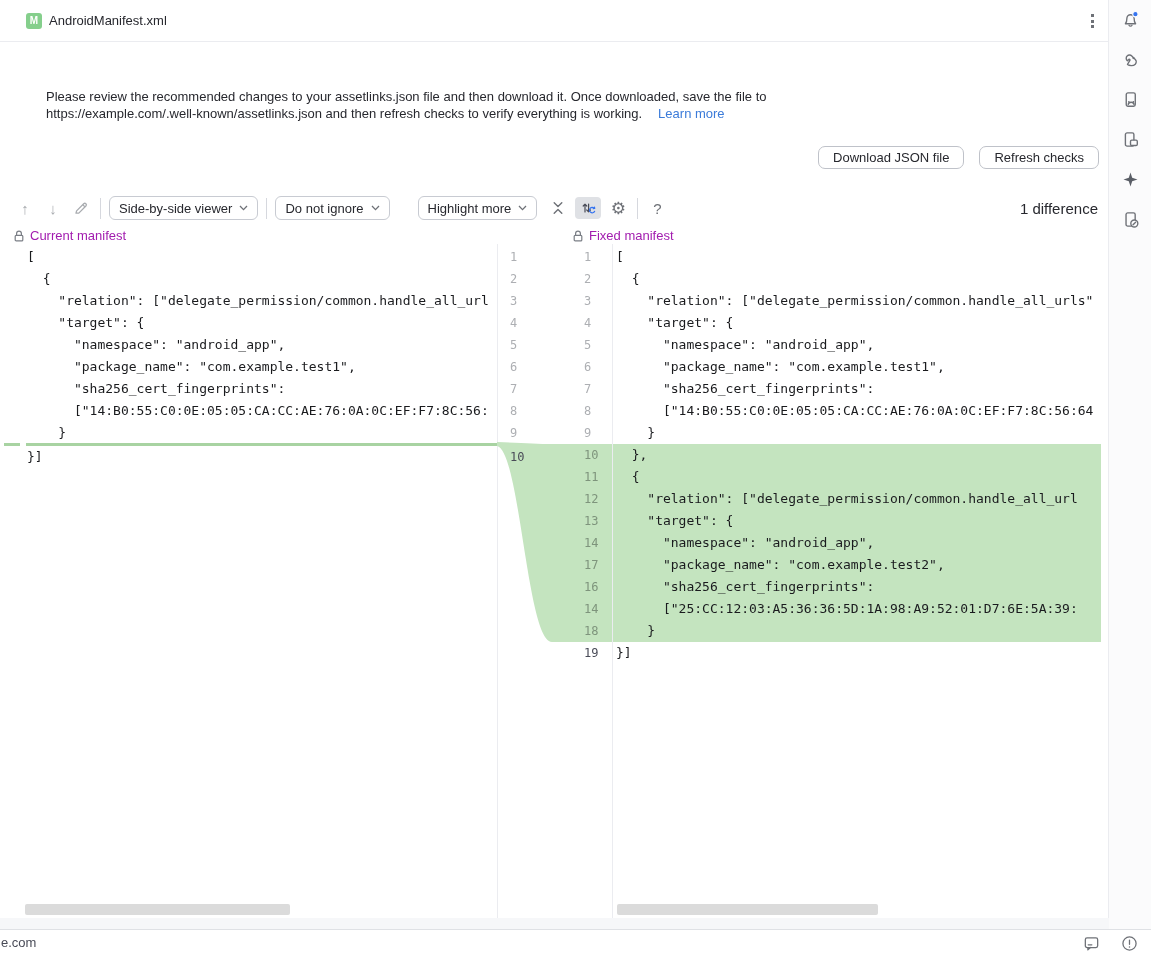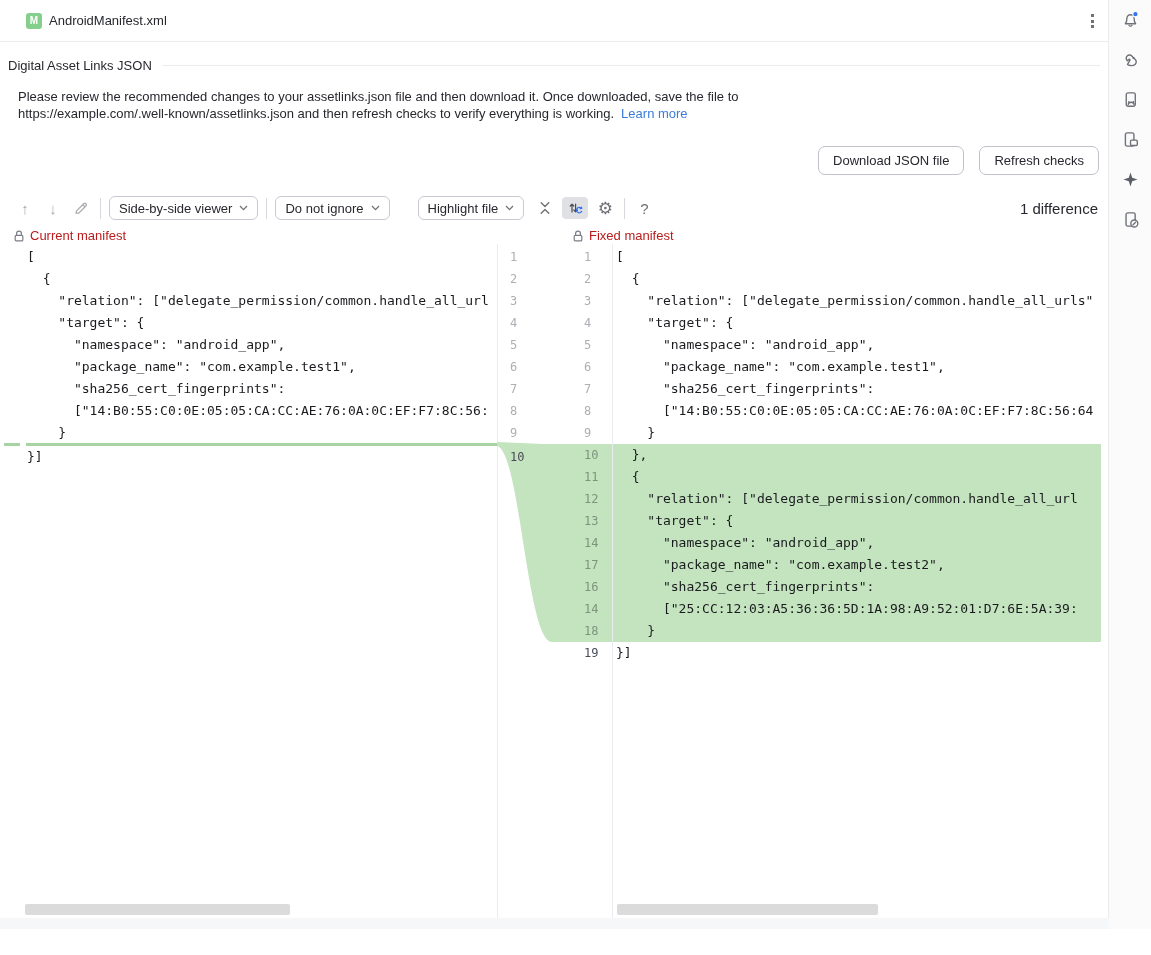--- a/index.html
+++ b/index.html
@@ -18,37 +18,37 @@
   
   #sidebar{position:absolute;left:1108px;top:0;width:43px;height:929px;background:#FBFBFC;border-left:1px solid #EBECF0;display:flex;flex-direction:column;align-items:center;padding-top:5px}
   .side-btn{position:relative;width:28px;height:28px;border-radius:6px;display:flex;align-items:center;justify-content:center;margin-bottom:12px;cursor:pointer}
   .side-btn svg{display:block}
 
   
   #assist{position:absolute;left:0;top:42px;width:1108px;height:148px;background:#fff}
   #section-row{position:absolute;left:8px;right:8px;top:16px;display:flex;align-items:center;gap:10px}
   #section-row .label{font-size:13px;color:#27282E;white-space:nowrap}
   #section-row .rule{flex:1;height:1px;background:#EBECF0}
-  #desc{position:absolute;left:18px;top:46px;font-size:13px;line-height:17px;color:#27282E}
-  #desc .link{color:#3B7BD9;margin-left:7px;cursor:pointer}
+  #desc{position:absolute;left:46px;top:46px;font-size:13px;line-height:17px;color:#27282E}
+  #desc .link{color:#3B7BD9;margin-left:16px;cursor:pointer}
   #actions{position:absolute;right:9px;top:104px;display:flex;gap:15px}
-  .btn{height:29px;padding:0 14px;border:1px solid #BFC2C9;border-radius:7px;background:#fff;font-size:13px;color:#27282E;font-family:"Liberation Sans",sans-serif;cursor:pointer}
+  .btn{height:23px;padding:0 14px;border:1px solid #BFC2C9;border-radius:7px;background:#fff;font-size:13px;color:#27282E;font-family:"Liberation Sans",sans-serif;cursor:pointer}
 
   
   #dtoolbar{position:absolute;left:0;top:190px;width:1108px;height:36px;display:flex;align-items:center;padding:0 10px 0 14px}
   .tool-ico{width:22px;height:22px;display:flex;align-items:center;justify-content:center;border-radius:4px;cursor:pointer}
   .tool-ico.dim{color:#A9ACB0;font-size:15px}
   .vsep{width:1px;height:21px;background:#D6D8DE;margin:0 8px}
   .dropdown{height:24px;border:1px solid #C8CBD2;border-radius:6px;background:#fff;display:flex;align-items:center;gap:7px;padding:0 9px;font-size:13px;color:#27282E;cursor:pointer;white-space:nowrap}
   .toggle-on{width:26px;height:22px;background:#DFE1E5;border-radius:4px;display:flex;align-items:center;justify-content:center;cursor:pointer}
   .glyph{color:#6E7177;font-size:15px;line-height:1}
   #diffcount{margin-left:auto;font-size:15px;color:#27282E}
 
   
-  .pane-head{position:absolute;top:228px;display:flex;align-items:flex-end;gap:5px;font-size:13px;color:#b91c1c}
+  .pane-head{position:absolute;top:228px;display:flex;align-items:flex-end;gap:5px;font-size:13px;color:#a21caf}
 
   
   #left-pane{position:absolute;left:0;top:246px;width:497px;height:672px;background:#fff;overflow:hidden}
   #gutter{position:absolute;left:497px;top:246px;width:115px;height:672px;overflow:hidden}
   #right-pane{position:absolute;left:612px;top:246px;width:496px;height:672px;background:#fff;overflow:hidden}
   .code-row{font-family:"DejaVu Sans Mono","Liberation Mono",monospace;font-size:13px;line-height:22px;height:22px;white-space:pre;color:#1A1B1E}
   #left-pane .code-row{padding-left:27px}
   #right-pane .code-row{padding-left:4px}
   .row-added{background:#C4E4BF;width:489px}
   .gap-top{margin-top:2px}
@@ -120,24 +120,20 @@
     <div class="side-btn">
       <svg width="17" height="17" viewBox="0 0 16 16" fill="none" stroke="#6E7177" stroke-width="1.3" stroke-linejoin="round" stroke-linecap="round">
         <rect x="3.8" y="1.8" width="8.6" height="12.4" rx="1.6"></rect>
         <circle cx="11.6" cy="11.8" r="3.3" fill="#FBFBFC"></circle>
         <path d="M10.4 13 L12.8 10.6"></path>
       </svg>
     </div>
   </div>
 
   <div id="assist">
-    <div id="section-row">
-      <span class="label">Digital Asset Links JSON</span>
-      <span class="rule"></span>
-    </div>
     <div id="desc">
       <div>Please review the recommended changes to your assetlinks.json file and then download it. Once downloaded, save the file to</div>
       <div><span>https://example.com/.well-known/assetlinks.json and then refresh checks to verify everything is working.</span><span class="link">Learn more</span></div>
     </div>
     <div id="actions">
       <button class="btn">Download JSON file</button>
       <button class="btn">Refresh checks</button>
     </div>
   </div>
 
@@ -158,21 +154,21 @@
         </svg>
     </div>
     <span class="vsep"></span>
     <div class="dropdown">
       <span>Do not ignore</span>
       <svg width="9" height="6" viewBox="0 0 9 6" fill="none" stroke="#6E7177" stroke-width="1.3">
           <path d="M1 1 L4.5 4.6 L8 1"></path>
         </svg>
     </div>
     <div class="dropdown" style="margin-left:28px">
-      <span>Highlight file</span>
+      <span>Highlight more</span>
       <svg width="9" height="6" viewBox="0 0 9 6" fill="none" stroke="#6E7177" stroke-width="1.3">
           <path d="M1 1 L4.5 4.6 L8 1"></path>
         </svg>
     </div>
     <span class="tool-ico" style="margin-left:10px">
       <svg width="16" height="16" viewBox="0 0 16 16" fill="none" stroke="#6E7177" stroke-width="1.4" stroke-linecap="round" stroke-linejoin="round">
         <path d="M4.2 2.8 L8 6.6 L11.8 2.8"></path>
           <path d="M4.2 13.2 L8 9.4 L11.8 13.2"></path>
       </svg>
     </span>
@@ -284,14 +280,31 @@
         <div class="code-row row-added">    }</div>
         <div class="code-row">}]</div>
       </div>
     <div class="hscroll" style="left:5px;width:261px"></div>
   </div>
 
   <div class="pane-border" style="left:497px"></div>
   <div class="pane-border" style="left:612px"></div>
 
   <div id="bottom-gap"></div>
+  <div id="statusbar">
+    <span>e.com</span>
+    <span class="status-ico" style="right:51px">
+      <svg width="17" height="17" viewBox="0 0 16 16" fill="none" stroke="#6E7177" stroke-width="1.2" stroke-linejoin="round" stroke-linecap="round">
+        <rect x="2.2" y="2.8" width="11.6" height="9" rx="1.6"></rect>
+        <path d="M4.6 11.8 V14 L7 11.8"></path>
+        <path d="M4.9 9.2 H8.3"></path>
+      </svg>
+    </span>
+    <span class="status-ico" style="right:13px">
+      <svg width="17" height="17" viewBox="0 0 16 16" fill="none" stroke="#6E7177" stroke-width="1.2" stroke-linecap="round">
+        <circle cx="8" cy="8" r="6.2"></circle>
+        <path d="M8 4.8 V8.8"></path>
+        <circle cx="8" cy="11.2" r="0.7" fill="#6E7177" stroke="none"></circle>
+      </svg>
+    </span>
+  </div>
 
 </div>
 
 </body></html>

